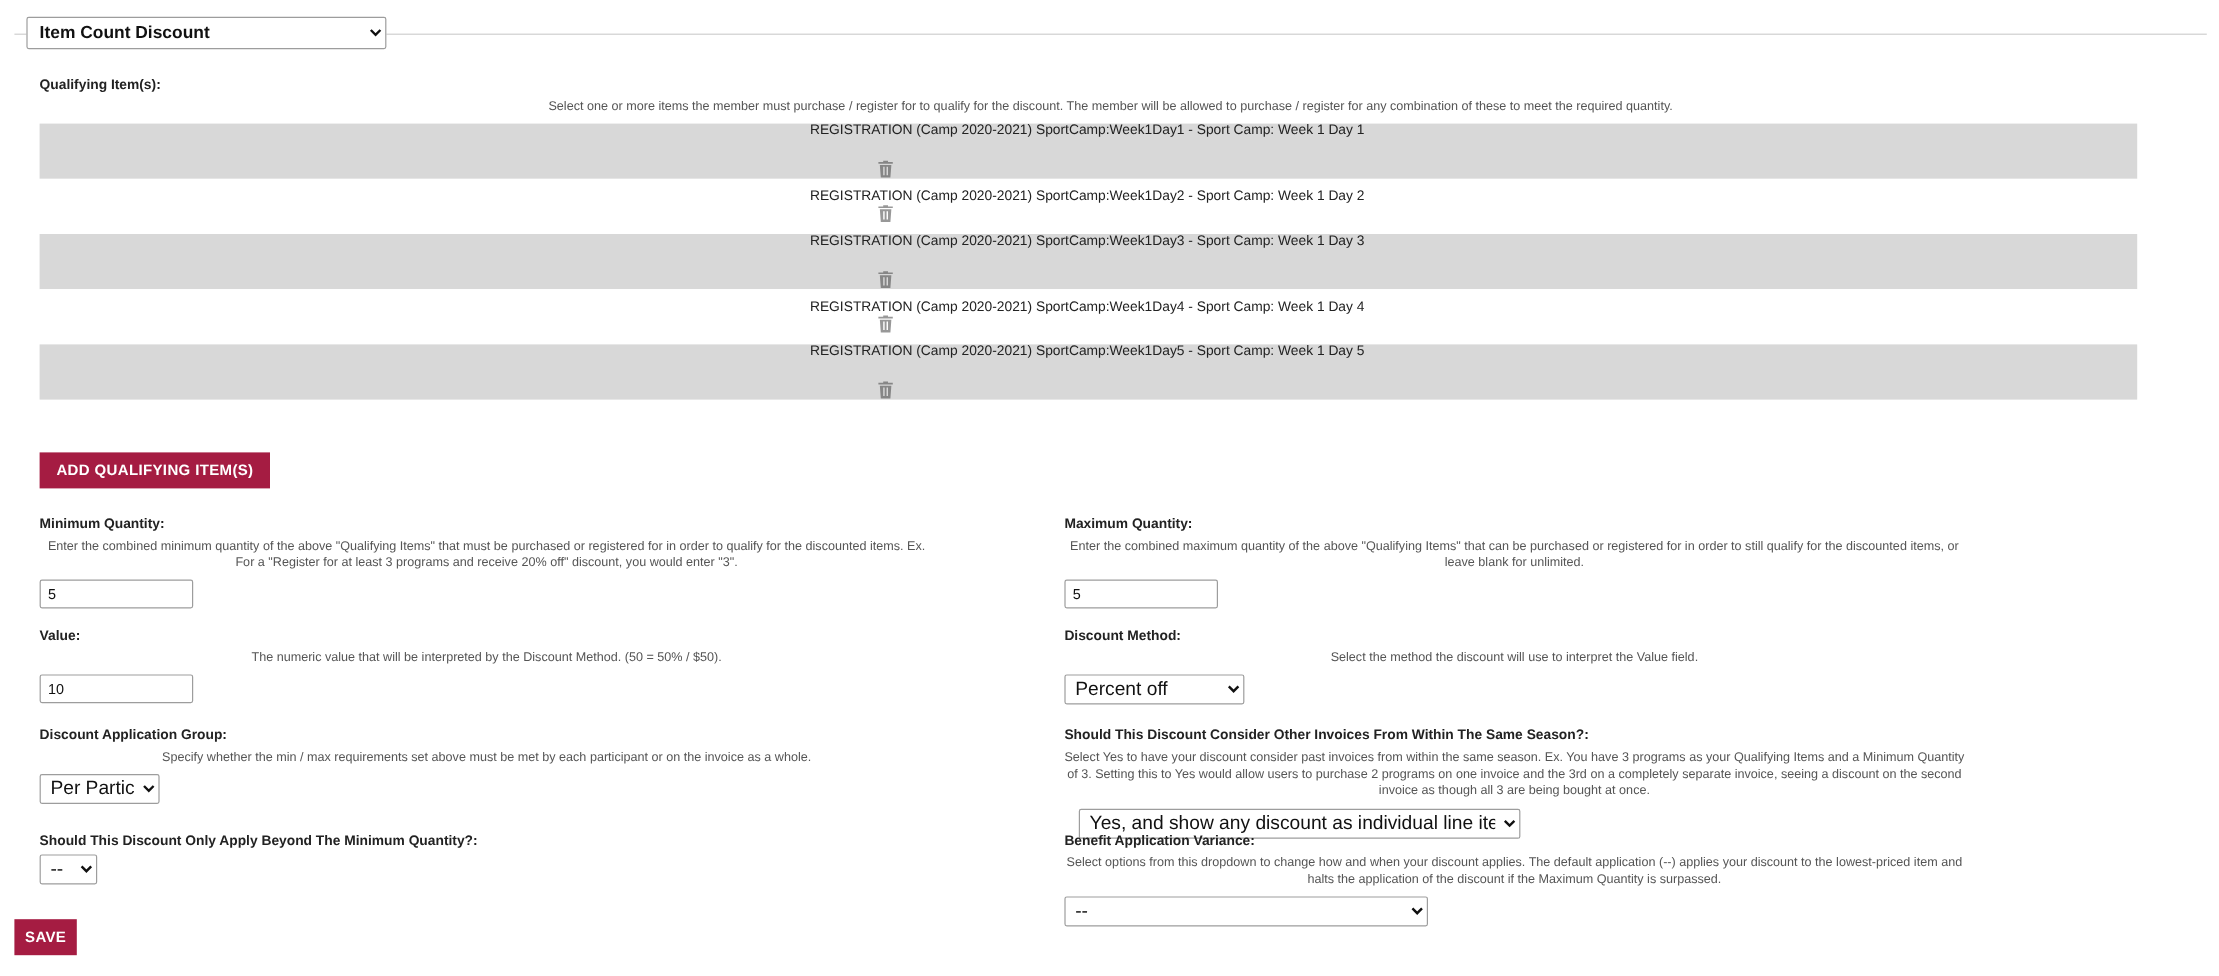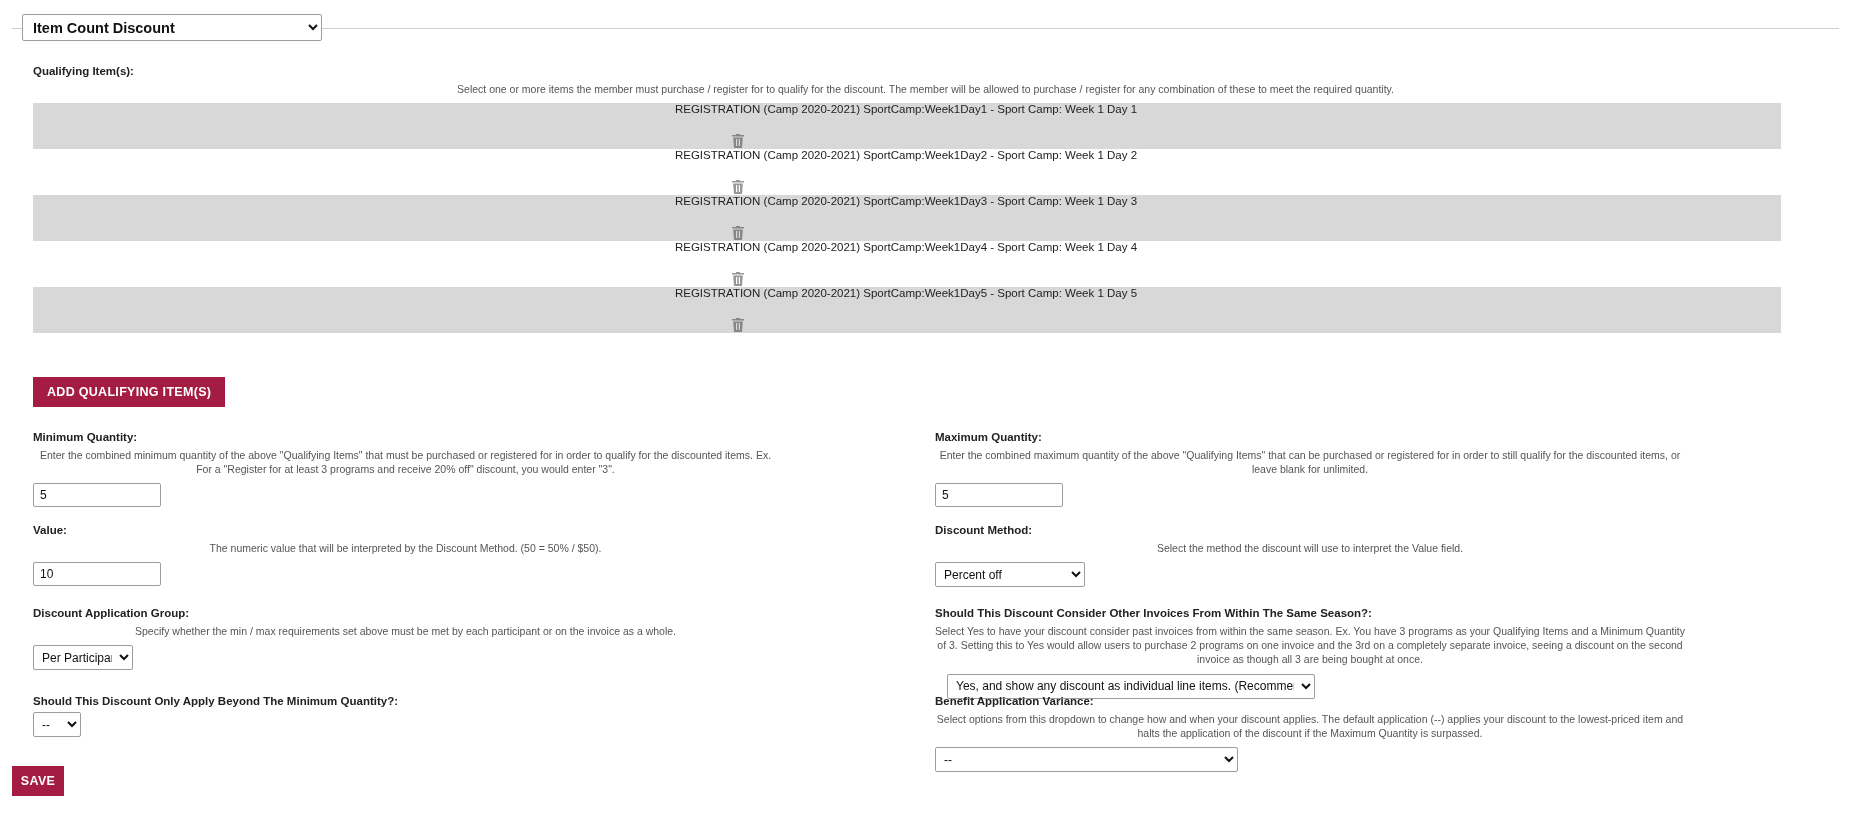--- a/index.html
+++ b/index.html
@@ -77,21 +77,21 @@
     display: flex;
     align-items: center;
     justify-content: space-between;
     height: 46px;
     padding: 0 14px 0 12px;
     font-size: 11.5px;
     color: #222;
     flex-direction: column;
   }
   .item-row.odd { background: #d8d8d8; }
-  .item-row.even { background: #ffffff; }
+  .item-row.even { background: #ffffff; justify-content: center; }
   .trash {
     width: 16px; height: 16px;
     opacity: .55;
     margin-right: 336px;
     cursor: pointer;
   }
   .trash svg { display: block; }
 
   .btn {
     display: inline-flex;
@@ -105,35 +105,35 @@
     letter-spacing: .3px;
     padding: 0 14px;
     height: 30px;
     cursor: pointer;
     font-family: "Liberation Sans", sans-serif;
     text-align: right;
   }
   #add-qualifying-btn { position: absolute; left: 33px; top: 327px; }
 
   .col-left { position: absolute; left: 33px; width: 745px; }
-  .col-right { position: absolute; left: 935px; width: 750px; }
+  .col-right { position: absolute; left: 887px; width: 750px; }
 
   input.text {
     font-family: "Liberation Sans", sans-serif;
     font-size: 12px;
     height: 24px;
     border: 1px solid #9d9d9d;
     border-radius: 2px;
     padding: 2px 6px;
     background: #fff;
     color: #111;
   }
   select.sel {
     font-family: "Liberation Sans", sans-serif;
-    font-size: 12px;
+    font-size: 16px;
     height: 25px;
     border: 1px solid #9d9d9d;
     border-radius: 2px;
     padding: 2px 4px;
     background: #fff;
     color: #111;
   }
 
   .w128 { width: 128px; }
   .w150 { width: 150px; }

